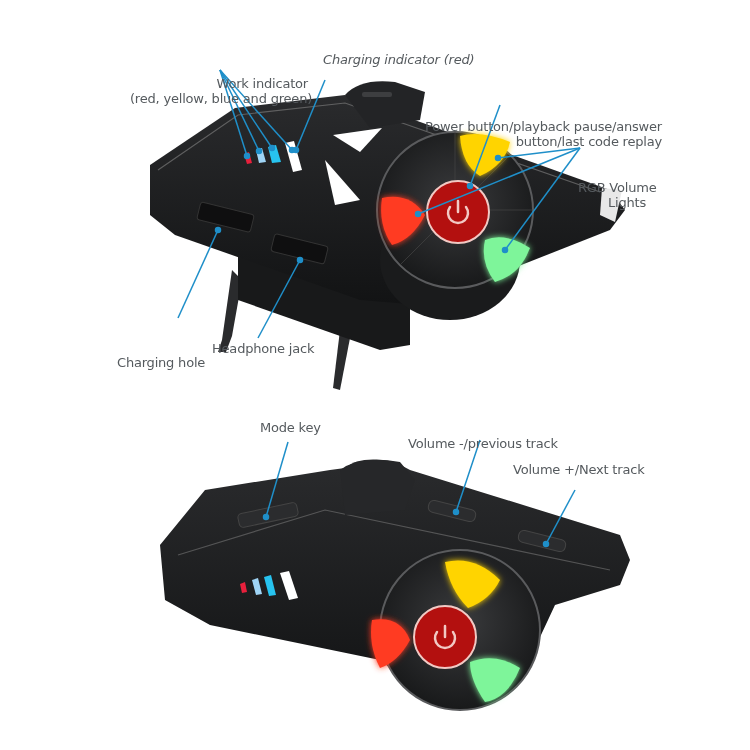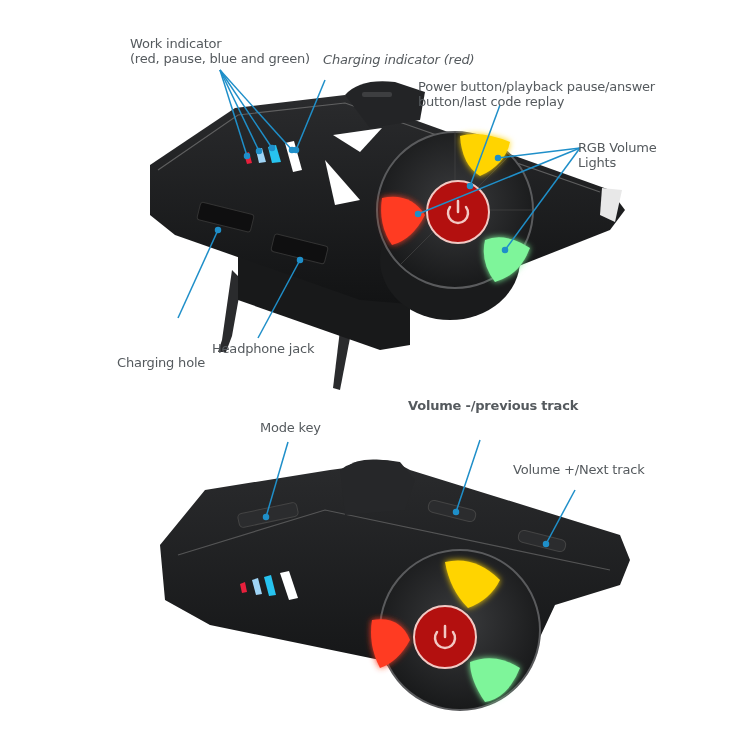--- a/index.html
+++ b/index.html
@@ -1,20 +1,20 @@
 <!DOCTYPE html>
 <html><head>
 <meta charset="utf-8">
 <style>
   html,body{margin:0;padding:0;background:#ffffff;}
   body{width:750px;height:750px;position:relative;overflow:hidden;font-family:"DejaVu Sans","Liberation Sans",sans-serif;}
   .stage{position:absolute;left:0;top:0;width:750px;height:750px;}
   svg.art{position:absolute;left:0;top:0;width:750px;height:750px;}
   .lbl{position:absolute;color:#555a5e;font-size:13px;line-height:15px;white-space:nowrap;letter-spacing:-0.2px;}
-  .lbl.center{text-align:left;}
+  .lbl.center{text-align:right;margin-top:40px;}
 </style>
 </head>
 <body>
 
 <div class="stage">
 
   <svg class="art" viewBox="0 0 750 750">
     <defs>
       <radialGradient id="dialG" cx="50%" cy="45%" r="60%">
         <stop offset="0%" stop-color="#3a3b3d"></stop>
@@ -138,30 +138,30 @@
         <circle cx="266" cy="517" r="2.5"></circle>
       <line x1="480" y1="440" x2="456" y2="512"></line>
         <circle cx="456" cy="512" r="2.5"></circle>
       <line x1="575" y1="490" x2="546" y2="544"></line>
         <circle cx="546" cy="544" r="2.5"></circle>
     </g>
   </svg>
 
   <div class="lbl center" style="left:130px;top:36px;width:178px;">
     <div>Work indicator</div>
-    <div>(red, pause, blue and green)</div>
+    <div>(red, yellow, blue and green)</div>
   </div>
   <div class="lbl" style="left:323px;top:52px;font-style:italic;">Charging indicator (red)</div>
   <div class="lbl center" style="left:418px;top:79px;width:244px;">
     <div>Power button/playback pause/answer</div>
     <div>button/last code replay</div>
   </div>
   <div class="lbl center" style="left:578px;top:140px;width:68px;">
     <div>RGB Volume</div>
     <div>Lights</div>
   </div>
   <div class="lbl" style="left:117px;top:331px;margin-top:24px;">Charging hole</div>
   <div class="lbl" style="left:212px;top:341px;">Headphone jack</div>
 
   <div class="lbl" style="left:260px;top:420px;">Mode key</div>
-  <div class="lbl" style="left:408px;top:398px;font-weight:bold;">Volume -/previous track</div>
+  <div class="lbl" style="left:408px;top:436px;">Volume -/previous track</div>
   <div class="lbl" style="left:513px;top:462px;">Volume +/Next track</div>
 </div>
 
 </body></html>

